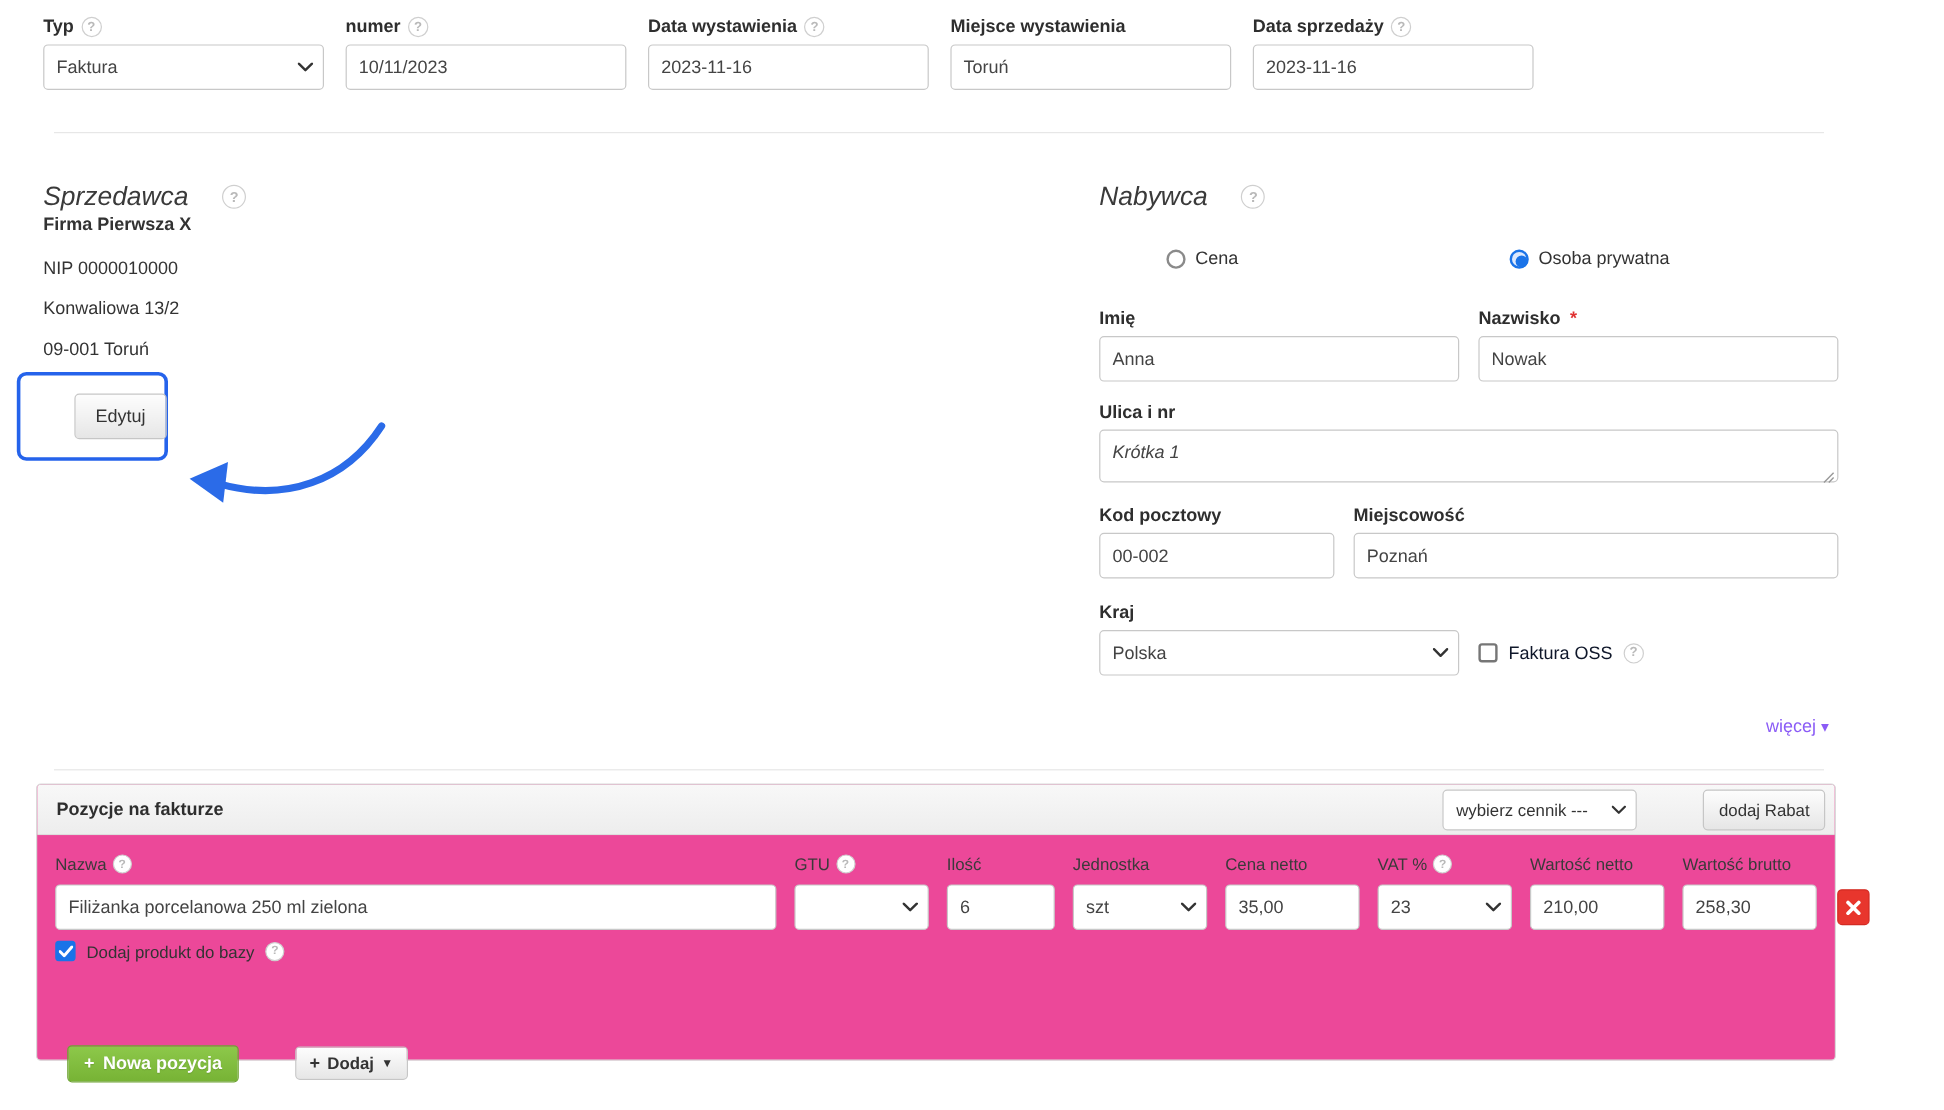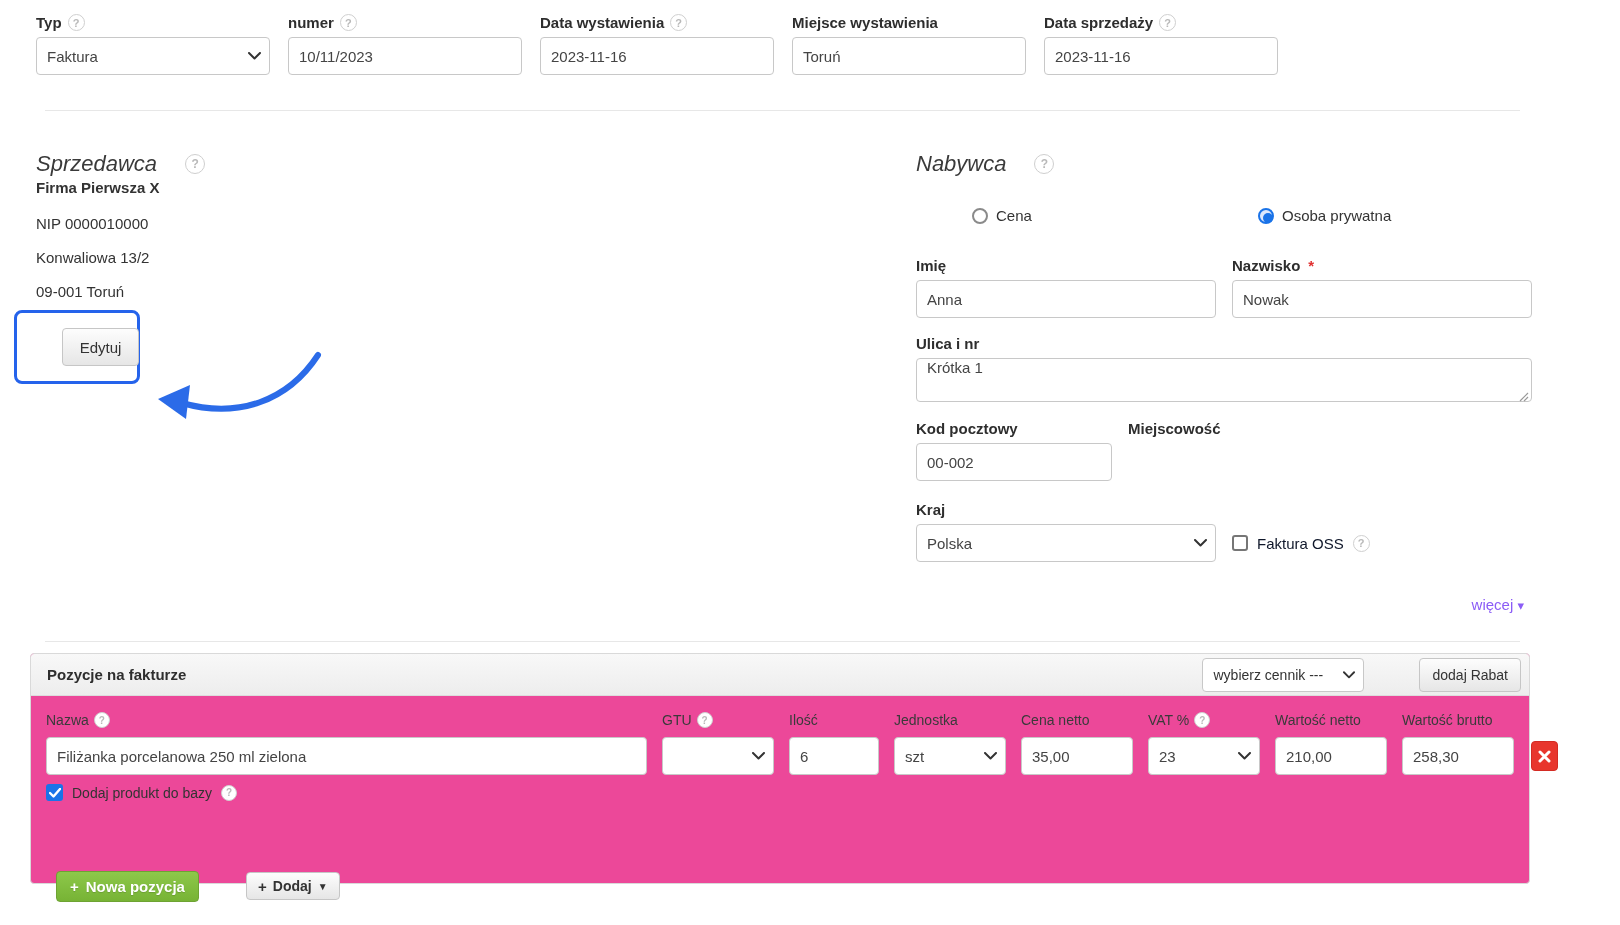--- a/index.html
+++ b/index.html
@@ -79,21 +79,21 @@
   .mt28 { margin-top:28px; }
   .mt17 { margin-top:17px; }
   .mt14 { margin-top:14px; }
   .mt20 { margin-top:20px; }
   .w300 { width:300px; }
   .w196 { width:196px; }
   .w404 { width:404px; }
   .req { color:#e03131; font-weight:bold; margin-left:2px; }
 
   .ta-wrap { position:relative; }
-  textarea.inp { height:44px; resize:none; line-height:18px; }
+  textarea.inp { height:44px; resize:none; padding-top:10px; line-height:18px;font-style:italic; }
   .ta-grip { position:absolute; right:3px; bottom:4px; pointer-events:none; line-height:0; }
 
   .oss { display:flex; align-items:center; gap:9px; cursor:pointer; height:38px; }
   .cb { width:16px; height:16px; border:2px solid #767676; border-radius:3px; background:#fff; flex:0 0 auto; }
   .cb.checked { background:#1a73e8; border-color:#1a73e8; display:flex; align-items:center; justify-content:center; }
   .oss .olbl { font-size:15px; color:#0f172a; }
 
   .more-row { text-align:right; margin-top:34px; padding-right:8px; }
   .more-link { color:#8b5cf6; font-size:15px; text-decoration:none; cursor:pointer; }
   .more-link .caret { font-size:13px; }
@@ -272,20 +272,21 @@
       <div class="w196">
         <div class="lbl">
           <span>Kod pocztowy</span>
         </div>
         <input class="inp" value="00-002" style="">
       </div>
       <div class="w404">
         <div class="lbl">
           <span>Miejscowość</span>
         </div>
+        <input class="inp" value="Poznań" style="">
       </div>
     </div>
 
     <div class="mt20">
       <div class="lbl">
         <span>Kraj</span>
       </div>
       <div class="frow">
         <div class="selwrap w300">
           <select>

